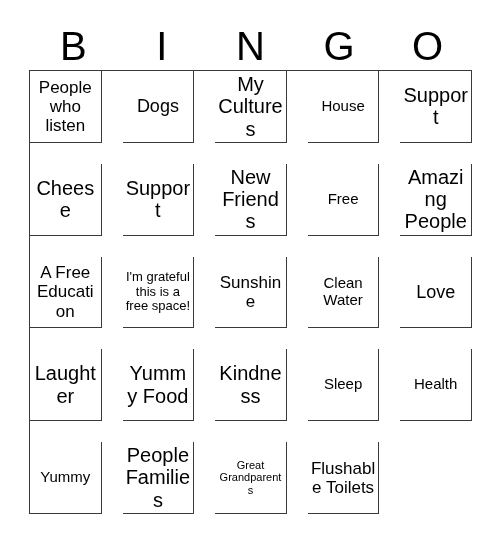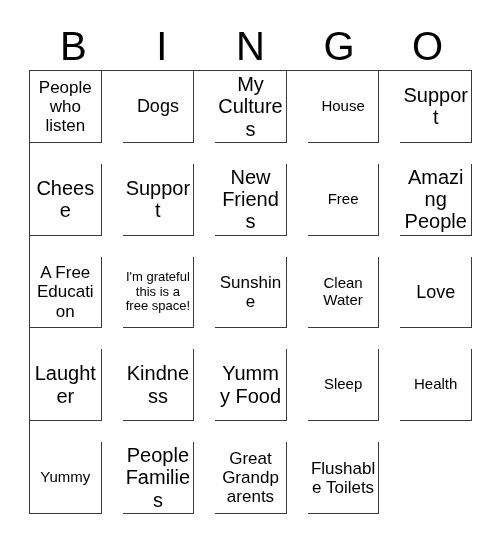--- a/index.html
+++ b/index.html
@@ -69,21 +69,21 @@
     display: block;
     width: 100%;
     line-height: 1.12;
     word-wrap: break-word;
   }
   .fs-xl  { font-size: 18px; }
   .fs-lg  { font-size: 15px; }
   .fs-md  { font-size: 20px; }
   .fs-sm  { font-size: 17px; }
   .fs-xs  { font-size: 13px; }
-  .fs-xxs { font-size: 17px; }
+  .fs-xxs { font-size: 11px; }
 </style>
 </head>
 <body>
 
 <div id="card">
 
   <div id="header-row">
       <div class="header-letter">B</div>
       <div class="header-letter">I</div>
       <div class="header-letter">N</div>
@@ -134,24 +134,24 @@
       <div class="cell">
         <span class="fs-lg">Clean Water</span>
       </div>
       <div class="cell">
         <span class="fs-xl">Love</span>
       </div>
       <div class="cell">
         <span class="fs-md">Laughter</span>
       </div>
       <div class="cell">
-        <span class="fs-md">Kindness</span>
+        <span class="fs-md">Yummy Food</span>
       </div>
       <div class="cell">
-        <span class="fs-md">Yummy Food</span>
+        <span class="fs-md">Kindness</span>
       </div>
       <div class="cell">
         <span class="fs-lg">Sleep</span>
       </div>
       <div class="cell">
         <span class="fs-lg">Health</span>
       </div>
       <div class="cell">
         <span class="fs-lg">Yummy</span>
       </div>

